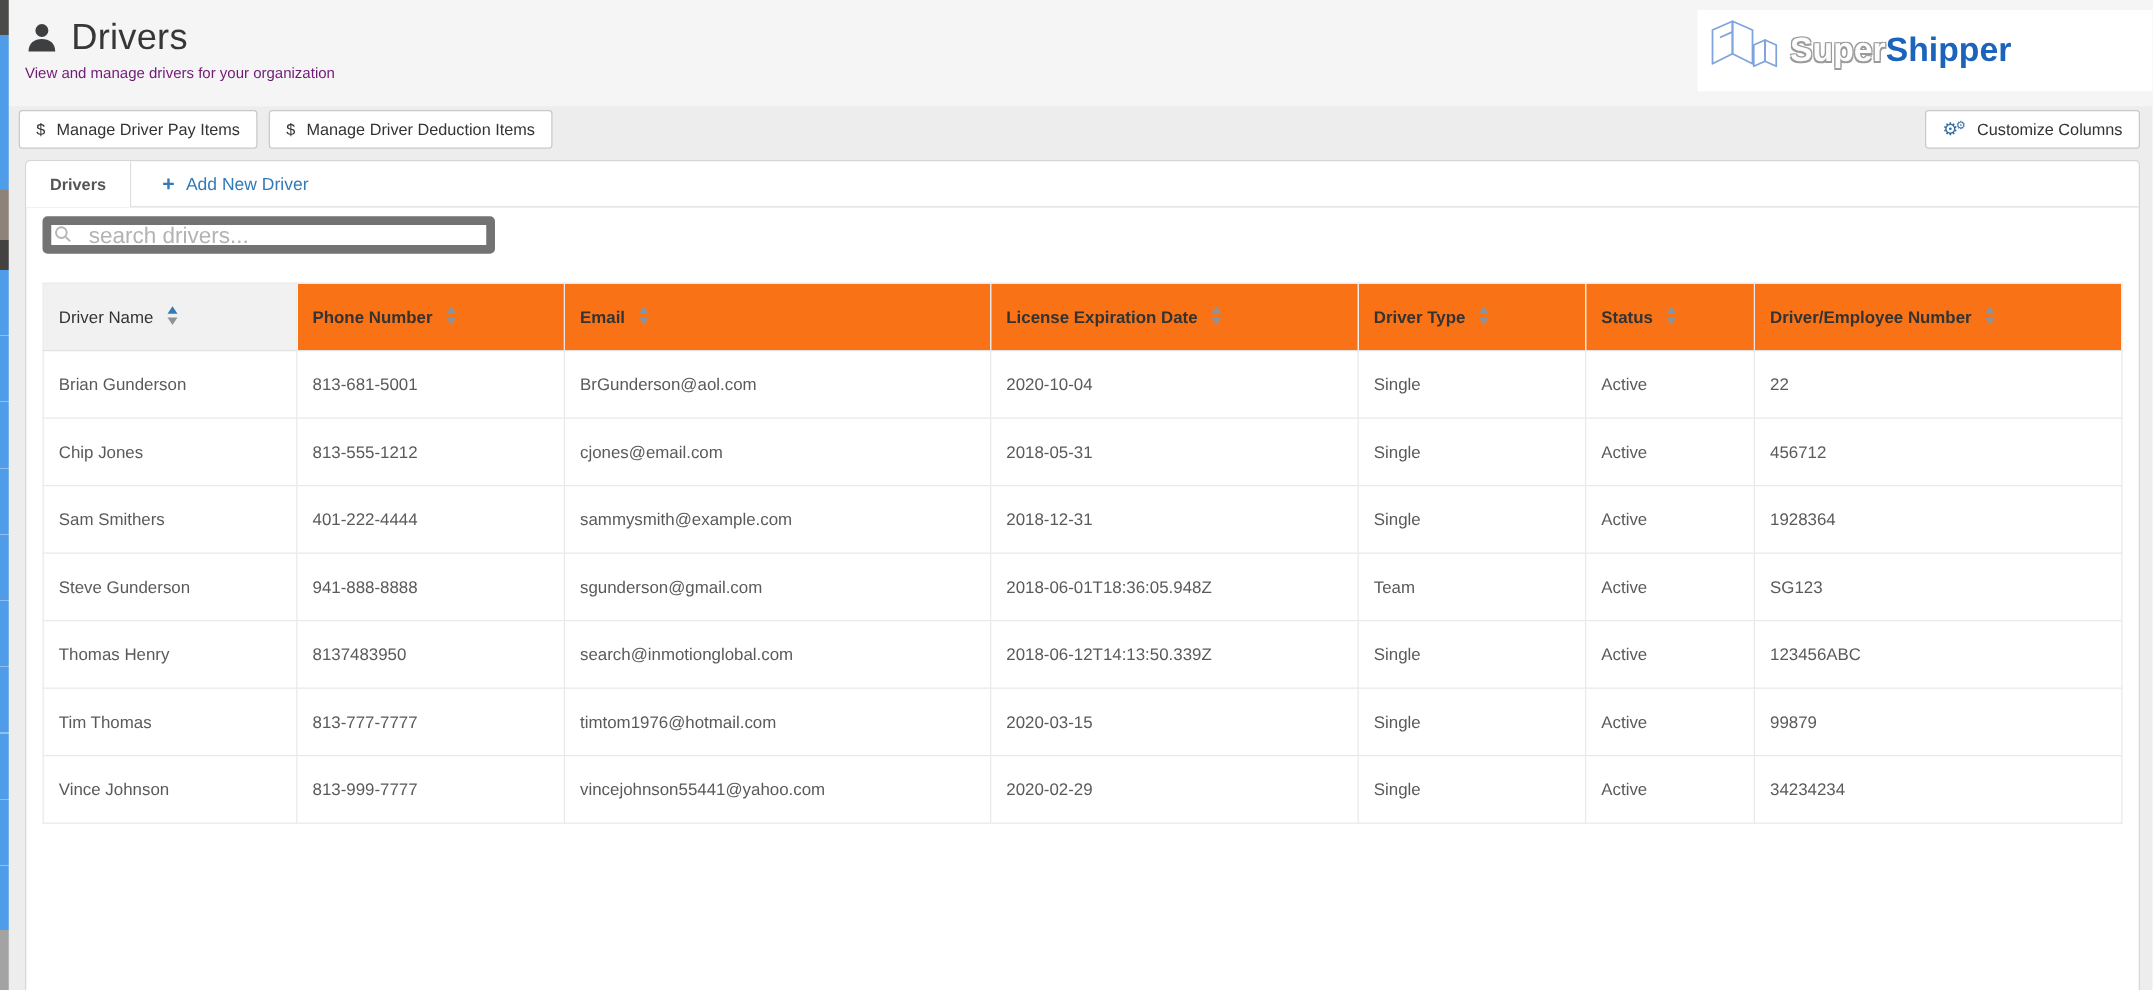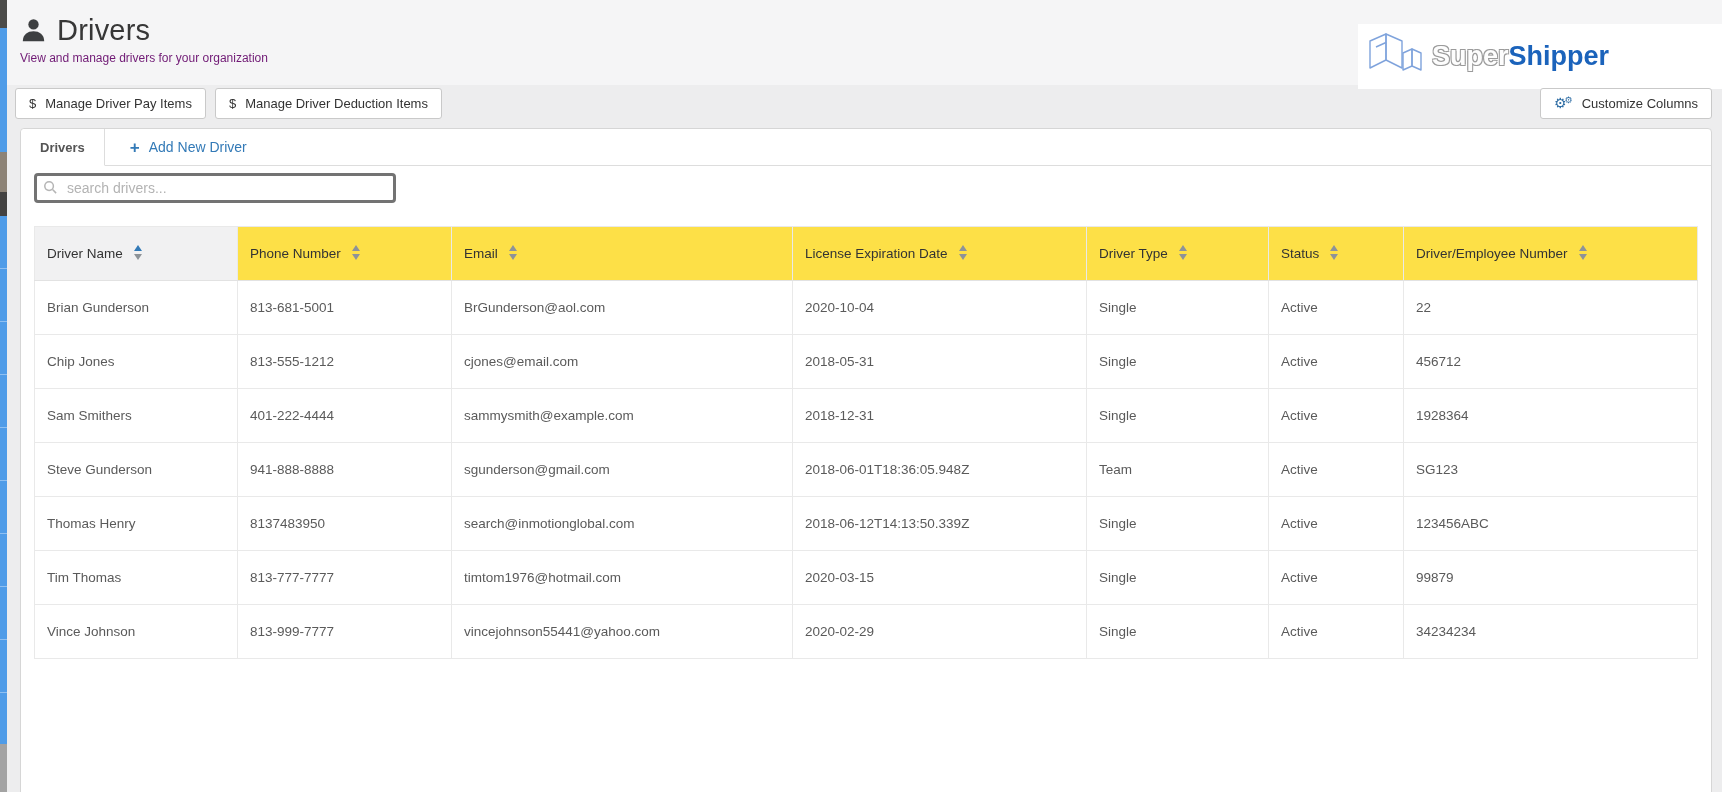--- a/index.html
+++ b/index.html
@@ -25,21 +25,21 @@
   .band-top { position:absolute; left:7px; top:0; width:1715px; height:85px; background:#f5f5f6; }
 
   
   .page-header { position:absolute; left:20px; top:14px; z-index:2; }
   .title-row { display:flex; align-items:center; gap:10px; }
   .person-icon { width:27px; height:27px; display:inline-block; }
   .page-title { font-size:29px; font-weight:400; color:#373737; letter-spacing:.2px; }
   .page-subtitle { margin-top:4px; font-size:12px; color:#701a75; }
 
   
-  .logo-box { position:absolute; left:1358px; top:24px; width:364px; height:65px;
+  .logo-box { position:absolute; left:1358px; top:8px; width:364px; height:65px;
     background:#ffffff; display:flex; align-items:center; padding-left:8px; z-index:2; }
   .logo-mark { margin-right:4px; }
   .logo-text { font-size:27px; font-weight:bold; white-space:nowrap; }
   .logo-super { color:#fdfdfd;
     text-shadow:-1px -1px 0 #9b9b9b, 1px -1px 0 #9b9b9b, -1px 1px 0 #9b9b9b, 1px 1px 0 #9b9b9b; }
   .logo-shipper { color:#1b63bb; }
 
   
   .btn { display:inline-flex; align-items:center; gap:9px; background:#fff;
     border:1px solid #c9c9c9; border-radius:3px; height:31px; padding:0 13px;
@@ -56,31 +56,31 @@
     background:#fff; border:1px solid #d6d6d6; border-radius:4px 4px 0 0; z-index:1; }
   .tab-row { height:37px; border-bottom:1px solid #ddd; display:flex; align-items:stretch; }
   .tab-active { display:flex; align-items:center; padding:0 19px; background:#fff;
     border-right:1px solid #ddd; border-radius:4px 0 0 0; font-size:13px; font-weight:bold;
     color:#555; margin-bottom:-1px; border-bottom:1px solid #fff; cursor:default; }
   .add-new-link { display:flex; align-items:center; gap:9px; margin-left:25px;
     color:#337ab7; font-size:14px; cursor:pointer; }
   .plus-glyph { font-size:17px; font-weight:bold; line-height:1; }
 
   .search-wrap { position:relative; margin:7px 0 0 13px; width:362px; }
-  .search-input { width:362px; height:30px; border:3px solid #737373; border-radius:4px;
-    padding:0 10px 0 30px; font-size:14px; color:#555; font-family:inherit; outline:none; }
+  .search-input { width:362px; height:30px; border:7px solid #737373; border-radius:4px;
+    padding:0 10px 0 30px; font-size:18px; color:#555; font-family:inherit; outline:none; }
   .search-input::placeholder { color:#b3b3b3; }
   .search-icon { position:absolute; left:9px; top:7px; }
 
   
   .table-wrap { margin:23px 13px 0 13px; }
   table { width:100%; border-collapse:collapse; table-layout:fixed; }
   th, td { border:1px solid #e9e9e9; height:54px; padding:0 12px; text-align:left;
     vertical-align:middle; overflow:hidden; white-space:nowrap; }
-  thead th { background:#fde047; font-size:13.5px; font-weight:400; color:#333;
+  thead th { background:#f97316; font-size:13.5px; font-weight:700; color:#333;
     border-bottom:1px solid #e2e2e2; cursor:pointer; }
   thead th.first-col { background:#f1f1f2; font-weight:400;margin-top:34px; }
   tbody td { font-size:13.5px; color:#5a5a5a; background:#fff; }
   .col-0 { width:203px; } .col-1 { width:214px; } .col-2 { width:341px; }
   .col-3 { width:294px; } .col-4 { width:182px; } .col-5 { width:135px; }
   .col-6 { width:auto;  }
 
   .sort { display:inline-flex; flex-direction:column; gap:3px; margin-left:11px;
     vertical-align:middle; position:relative; top:-1px; }
   .tri-up { width:0; height:0; border-left:4.5px solid transparent;

